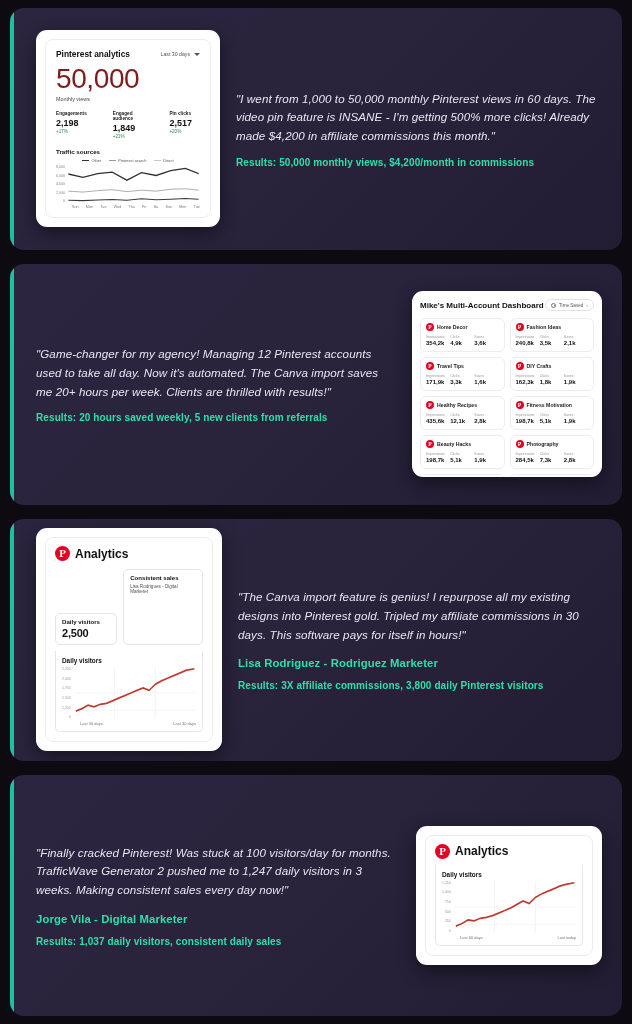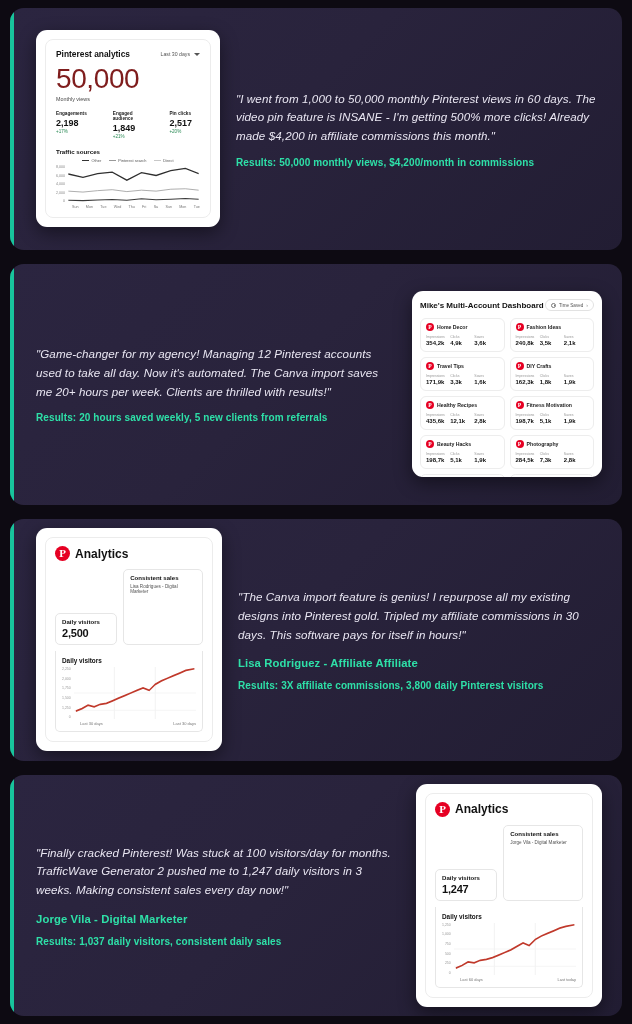--- a/index.html
+++ b/index.html
@@ -440,50 +440,40 @@
           </div>
           <div class="an-xax">
             <span>Last 30 days</span>
             <span>Last 30 days</span>
           </div>
         </div>
       </div>
     </div>
     <div class="tbody">
       <p class="quote">"The Canva import feature is genius! I repurpose all my existing designs into Pinterest gold. Tripled my affiliate commissions in 30 days. This software pays for itself in hours!"</p>
-      <p class="author">Lisa Rodriguez - Affiliate Affiliate</p>
+      <p class="author">Lisa Rodriguez - Rodriguez Marketer</p>
       <p class="result">
         <span class="rlabel">Results:</span><span> 3X affiliate commissions, 3,800 daily Pinterest visitors</span>
       </p>
     </div>
   </section>
 
   <section class="tcard">
     <div class="tbody">
       <p class="quote">"Finally cracked Pinterest! Was stuck at 100 visitors/day for months. TrafficWave Generator 2 pushed me to 1,247 daily visitors in 3 weeks. Making consistent sales every day now!"</p>
       <p class="author">Jorge Vila - Digital Marketer</p>
       <p class="result">
         <span class="rlabel">Results:</span><span> 1,037 daily visitors, consistent daily sales</span>
       </p>
     </div>
     <div class="mock an">
       <div class="an-card">
         <div class="an-head">
           <span class="pin-lg">P</span>
           <span class="an-title">Analytics</span>
-        </div>
-        <div class="an-boxes">
-          <div class="an-box b1">
-            <div class="an-bl">Daily visitors</div>
-            <div class="an-bv">1,247</div>
-          </div>
-          <div class="an-box b2">
-            <div class="an-bl">Consistent sales</div>
-            <div class="an-bs">Jorge Vila - Digital Marketer</div>
-          </div>
         </div>
         <div class="an-chartwrap">
           <div class="an-ct">Daily visitors</div>
           <div class="an-chart">
             <div class="an-yax">
               <span>1,250</span>
               <span>1,000</span>
               <span>750</span>
               <span>500</span>
               <span>250</span>

